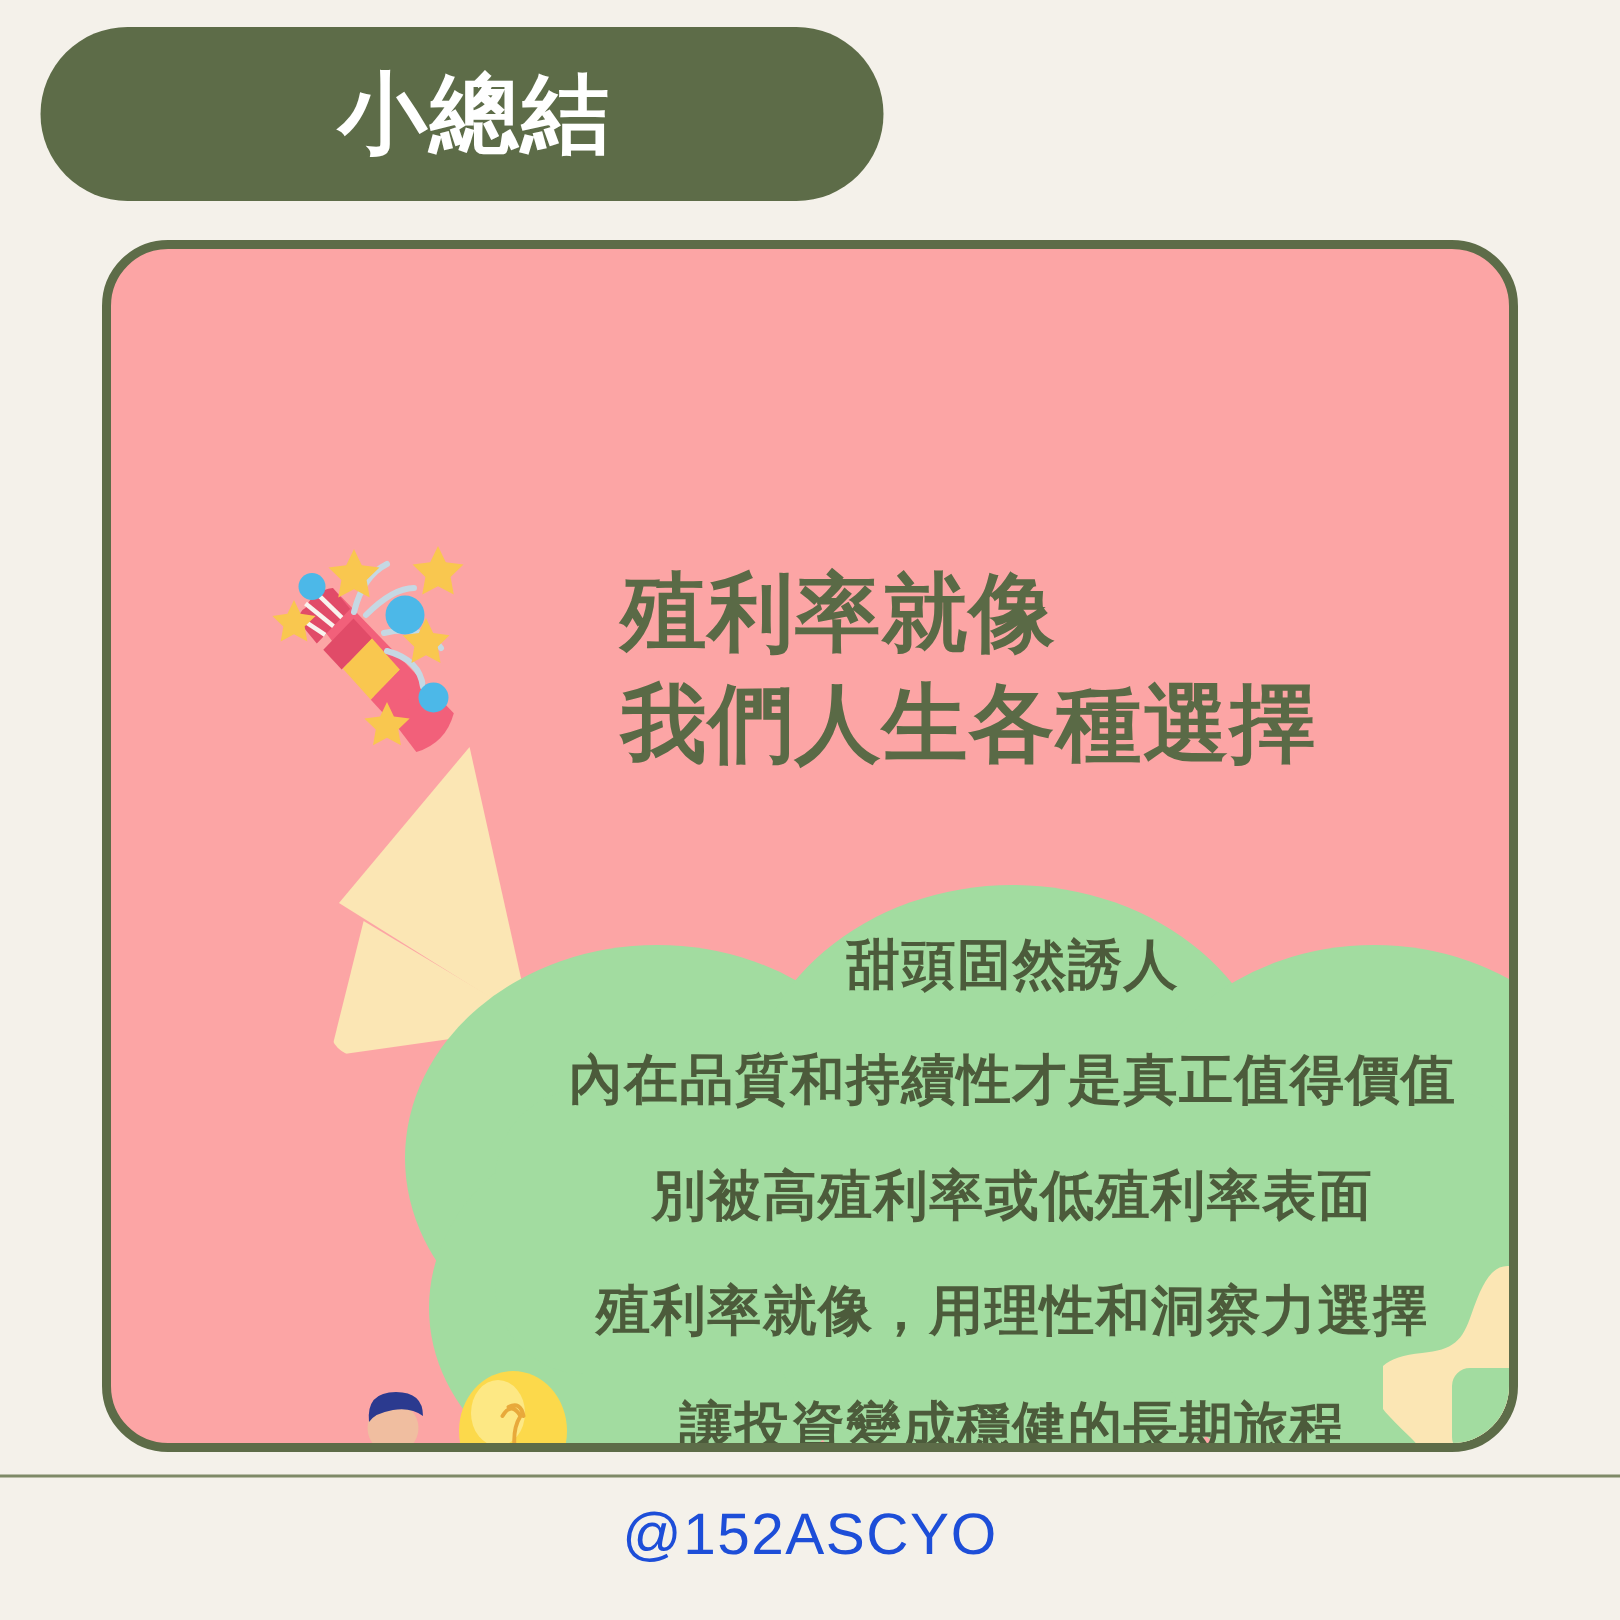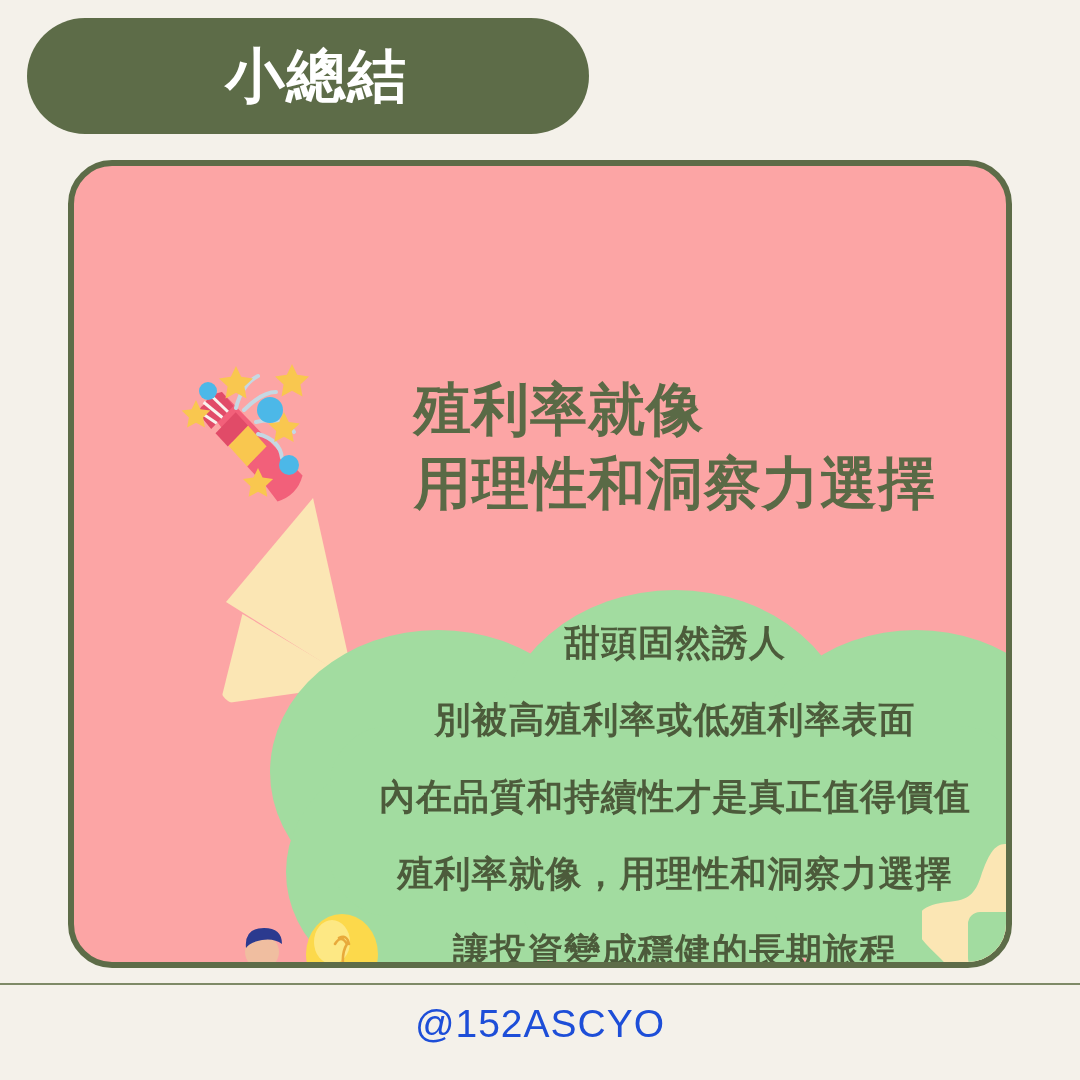--- a/index.html
+++ b/index.html
@@ -227,39 +227,39 @@
 
       <g fill="#4CB8E8">
         <circle cx="38" cy="33" r="9"></circle>
         <circle cx="100" cy="52" r="13"></circle>
         <circle cx="119" cy="107" r="10"></circle>
       </g>
     </svg>
 
     <div class="title-block">
       <div class="title-line">殖利率就像</div>
-      <div class="title-line">用理性和洞察力選擇</div>
+      <div class="title-line">我們人生各種選擇</div>
     </div>
 
     <div class="cloud-wrap">
       <svg viewBox="0 0 810 440" width="810" height="440" style="position:absolute;left:0;top:0;">
         <g fill="#A2DCA0">
           <ellipse cx="168" cy="196" rx="168" ry="142"></ellipse>
           <ellipse cx="405" cy="166" rx="178" ry="152"></ellipse>
           <ellipse cx="646" cy="196" rx="166" ry="142"></ellipse>
           <ellipse cx="168" cy="296" rx="152" ry="128"></ellipse>
           <ellipse cx="405" cy="306" rx="158" ry="130"></ellipse>
           <ellipse cx="646" cy="296" rx="150" ry="128"></ellipse>
           <rect x="60" y="150" width="690" height="190" rx="60"></rect>
         </g>
       </svg>
       <div class="cloud-text">
         <div class="cloud-line">甜頭固然誘人</div>
+        <div class="cloud-line">內在品質和持續性才是真正值得價值</div>
         <div class="cloud-line">別被高殖利率或低殖利率表面</div>
-        <div class="cloud-line">內在品質和持續性才是真正值得價值</div>
         <div class="cloud-line">殖利率就像，用理性和洞察力選擇</div>
         <div class="cloud-line">讓投資變成穩健的長期旅程</div>
       </div>
     </div>
 
     <svg class="quote-star" viewBox="0 0 186 200">
       <path d="M93 6
                C104 6 110 18 117 38
                C123 56 129 62 150 64
                C172 66 182 74 182 86

